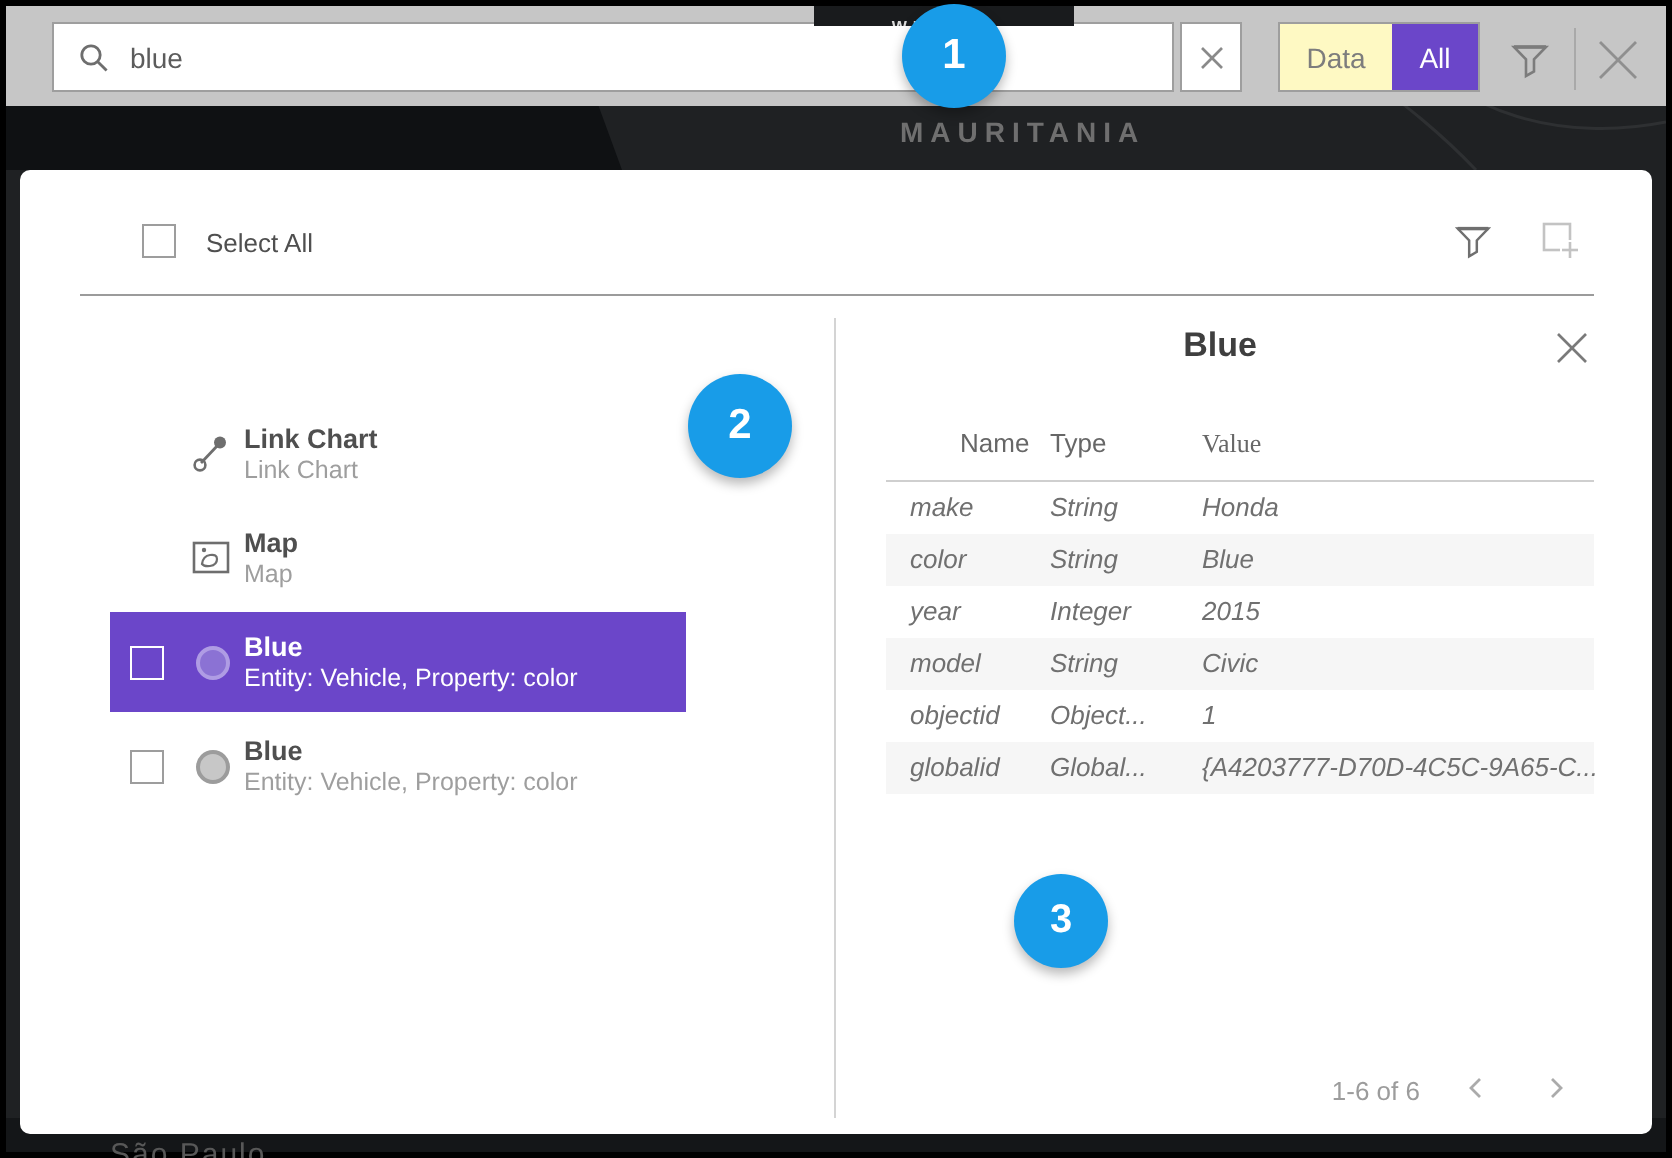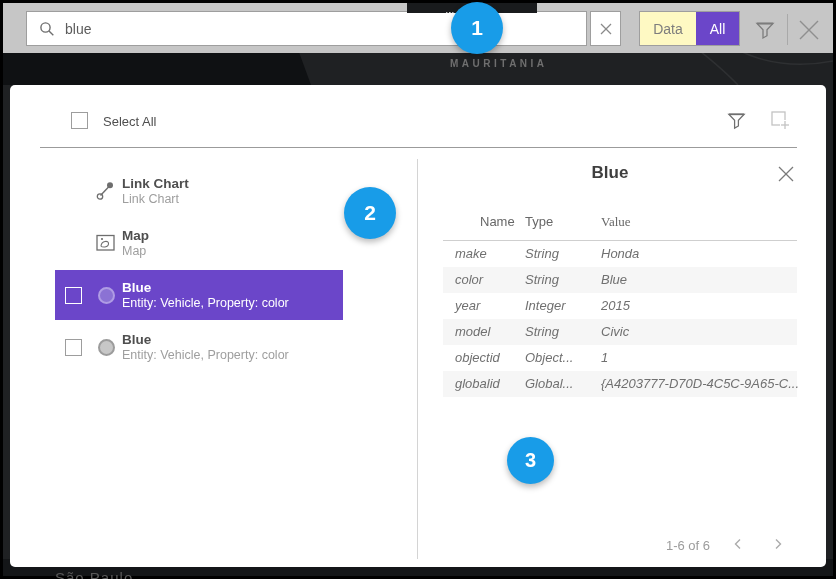--- a/index.html
+++ b/index.html
@@ -4,21 +4,21 @@
 <style>
   :root { --purple:#6B46C9; --callout:#189CE8; }
   * { margin:0; padding:0; box-sizing:border-box; }
   body { font-family:"Liberation Sans", sans-serif; }
 
   .screen { position:relative; width:836px; height:579px; background:#000; overflow:hidden; }
 
   
   .map { position:absolute; left:3px; top:3px; }
   .map-label { position:absolute; font-weight:bold; z-index:1; }
-  .lbl-mauritania { left:450px; top:58px; font-size:10px; letter-spacing:3.5px; color:#6f6f6f;text-align:right; }
+  .lbl-mauritania { left:450px; top:58px; font-size:14px; letter-spacing:3.5px; color:#6f6f6f;text-align:right; }
   .lbl-saopaulo { left:55px; top:569px; font-size:15px; letter-spacing:1px; color:#585858; font-weight:normal; }
   .notch { position:absolute; left:407px; top:3px; width:130px; height:10px; background:#191b1d;
            overflow:hidden; z-index:4; text-align:center; }
   .notch span { font-size:8px; font-weight:bold; letter-spacing:3px; color:#dcdcdc; line-height:10px; }
 
   
   .topbar { position:absolute; left:3px; top:3px; width:830px; height:50px; background:#c6c6c6; z-index:3; }
   .search-box { position:absolute; left:23px; top:8px; width:561px; height:35px; background:#fff;
                 border:1px solid #9e9e9e; display:flex; align-items:center; padding:0 8px 0 12px; }
   .search-box input { border:none; outline:none; flex:1; font-size:14px; color:#5c5c5c;
@@ -48,21 +48,21 @@
 
   .cb { width:17px; height:17px; border:1px solid #9d9d9d; background:#fff; flex:0 0 17px; }
   .cb-selectall { position:absolute; left:61px; top:27px; cursor:pointer; }
   .selectall-label { position:absolute; left:93px; top:29px; font-size:13px; color:#4f4f4f; }
   .panel-funnel { position:absolute; left:716px; top:25px; width:21px; height:21px; background:none; border:none; cursor:pointer; padding:0; }
   .panel-add { position:absolute; left:758px; top:23px; width:24px; height:24px; background:none; border:none; cursor:pointer; padding:0; }
   .h-divider { position:absolute; left:30px; top:62px; width:757px; height:1px; background:#9b9b9b; }
   .v-divider { position:absolute; left:407px; top:74px; width:1px; height:400px; background:#d4d4d4; }
 
   
-  .row { position:absolute; left:45px; width:288px; display:flex; align-items:center; padding-left:10px; cursor:pointer; }
+  .row { position:absolute; left:45px; width:288px; display:flex; align-items:center; padding-left:10px; cursor:pointer;margin-top:36px; }
   .row .iconbox { width:22px; margin-left:13px; margin-right:5px; display:flex; align-items:center; justify-content:center; flex:0 0 22px; }
   .row .txt { line-height:15px; }
   .row .t { font-size:13.5px; font-weight:bold; color:#4f4f4f; }
   .row .s { font-size:12.5px; color:#9e9e9e; margin-top:1px; }
   .row1 { top:83px;  height:46px; }
   .row2 { top:135px; height:46px; }
   .row3 { top:185px; height:50px; }
   .row4 { top:239px; height:46px; }
   .row .cb.ghost { visibility:hidden; }
   .row.selected { background:var(--purple); }

